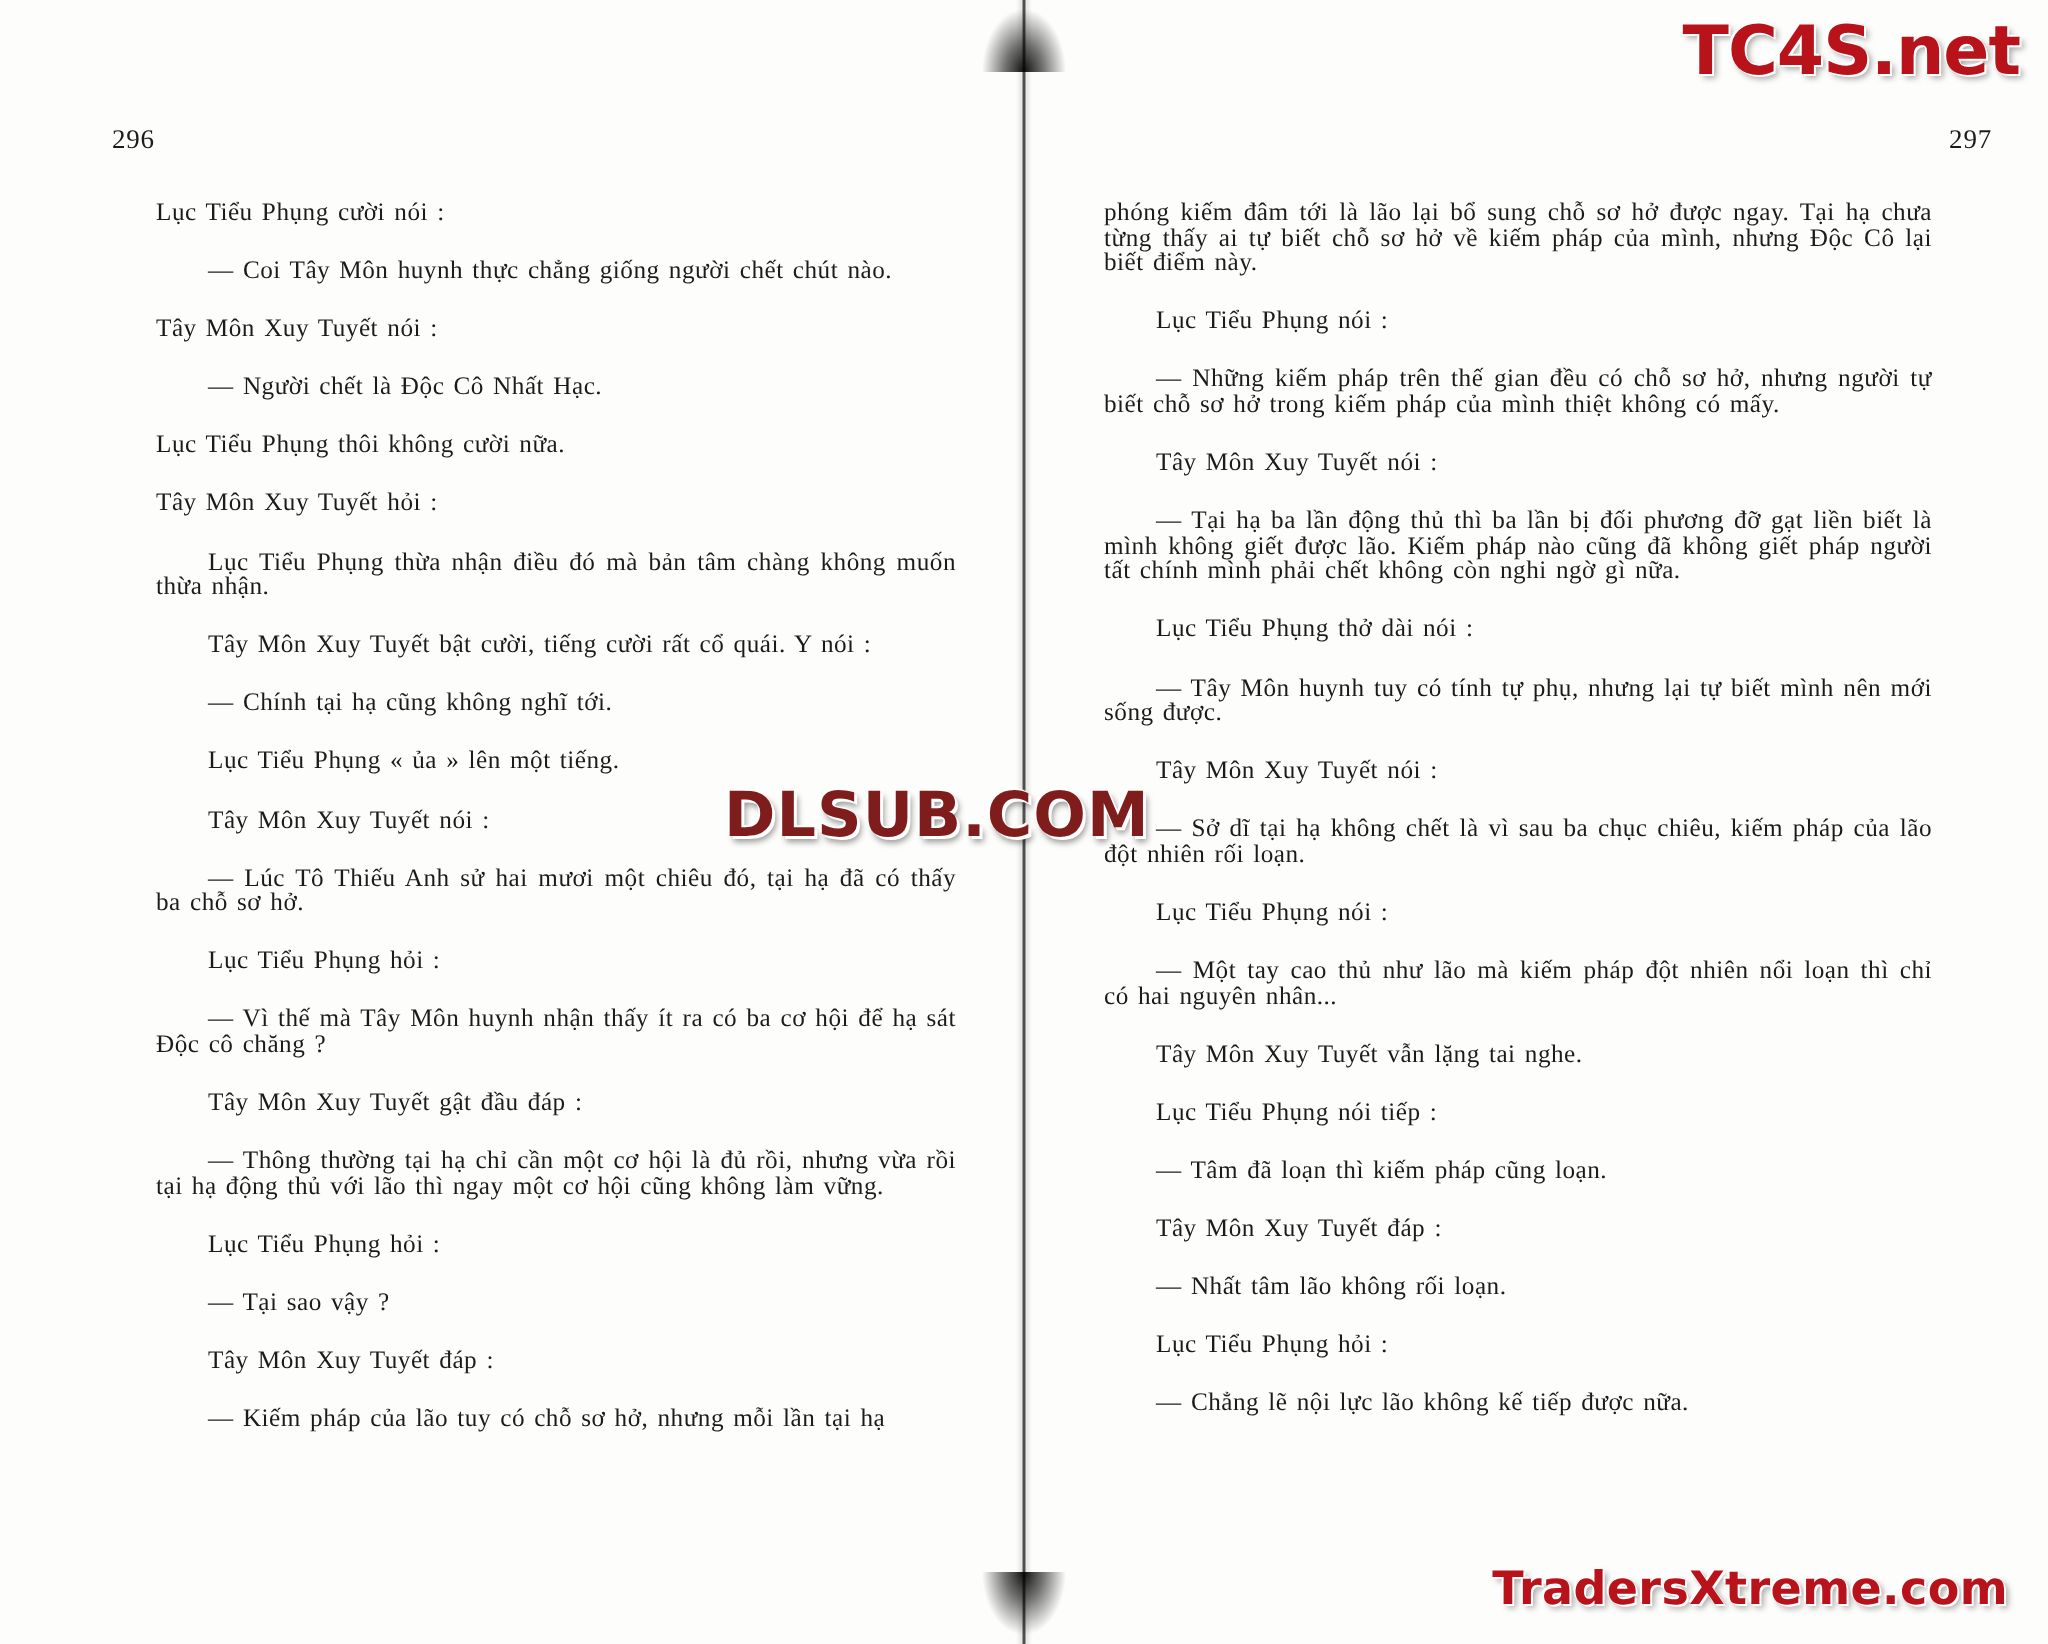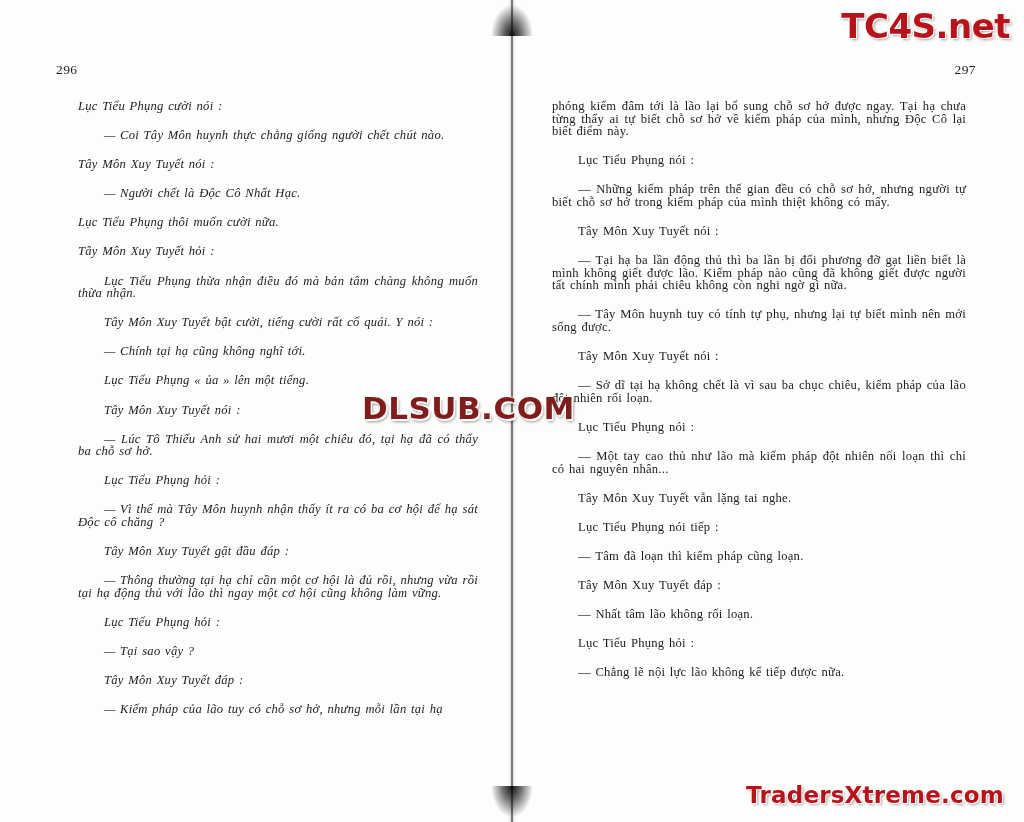--- a/index.html
+++ b/index.html
@@ -43,41 +43,42 @@
   .spine-bottom {
     bottom: 0;
     background: radial-gradient(ellipse at 50% 0%, rgba(0,0,0,0.92) 0%, rgba(0,0,0,0.55) 28%, rgba(0,0,0,0) 62%);
   }
 
   
   .page {
     position: absolute;
     top: 0;
     height: 822px;
+    padding-left: 20px;
   }
   .page-left  { left: 0;    width: 512px; }
   .page-right { left: 512px; width: 512px; }
 
   .folio {
     position: absolute;
     font-size: 13.5px;
     color: #1c1c1c;
     letter-spacing: 0.4px;
   }
   .folio-left  { left: 56px;  top: 62px; }
   .folio-right { right: 48px; top: 62px; }
 
   .col-text {
     position: absolute;
     top: 100px;
     font-size: 12.6px;
     line-height: 1.0;
     color: #1b1b1b;
   }
-  .col-left  { left: 78px;  width: 400px; font-style: italic; }
+  .col-left  { left: 78px;  width: 400px; }
   .col-right { left: 40px;  width: 414px; }
 
   .para {
     margin: 0 0 16.5px 0;
     text-align: justify;
     text-justify: inter-word;
     letter-spacing: 0.25px;
     word-spacing: 1.2px;
   }
   .para.indent   { text-indent: 26px; }
@@ -131,21 +132,21 @@
 
 <div class="page-scan">
 
   <div class="page page-left">
     <div class="folio folio-left">296</div>
     <div class="col-text col-left">
       <p class="para noindent">Lục Tiểu Phụng cười nói :</p>
       <p class="para dash">— Coi Tây Môn huynh thực chẳng giống người chết chút nào.</p>
       <p class="para noindent">Tây Môn Xuy Tuyết nói :</p>
       <p class="para dash">— Người chết là Độc Cô Nhất Hạc.</p>
-      <p class="para noindent">Lục Tiểu Phụng thôi muốn cười nữa.</p>
+      <p class="para noindent">Lục Tiểu Phụng thôi không cười nữa.</p>
       <p class="para noindent">Tây Môn Xuy Tuyết hỏi :</p>
       <p class="para indent">Lục Tiểu Phụng thừa nhận điều đó mà bản tâm chàng không muốn thừa nhận.</p>
       <p class="para indent">Tây Môn Xuy Tuyết bật cười, tiếng cười rất cổ quái. Y nói :</p>
       <p class="para dash">— Chính tại hạ cũng không nghĩ tới.</p>
       <p class="para indent">Lục Tiểu Phụng « ủa » lên một tiếng.</p>
       <p class="para indent">Tây Môn Xuy Tuyết nói :</p>
       <p class="para dash">— Lúc Tô Thiếu Anh sử hai mươi một chiêu đó, tại hạ đã có thấy ba chỗ sơ hở.</p>
       <p class="para indent">Lục Tiểu Phụng hỏi :</p>
       <p class="para dash">— Vì thế mà Tây Môn huynh nhận thấy ít ra có ba cơ hội để hạ sát Độc cô chăng ?</p>
       <p class="para indent">Tây Môn Xuy Tuyết gật đầu đáp :</p>
@@ -157,21 +158,22 @@
     </div>
   </div>
 
   <div class="page page-right">
     <div class="folio folio-right">297</div>
     <div class="col-text col-right">
       <p class="para noindent">phóng kiếm đâm tới là lão lại bổ sung chỗ sơ hở được ngay. Tại hạ chưa từng thấy ai tự biết chỗ sơ hở về kiếm pháp của mình, nhưng Độc Cô lại biết điểm này.</p>
       <p class="para indent">Lục Tiểu Phụng nói :</p>
       <p class="para dash">— Những kiếm pháp trên thế gian đều có chỗ sơ hở, nhưng người tự biết chỗ sơ hở trong kiếm pháp của mình thiệt không có mấy.</p>
       <p class="para indent">Tây Môn Xuy Tuyết nói :</p>
-      <p class="para dash">— Tại hạ ba lần động thủ thì ba lần bị đối phương đỡ gạt liền biết là mình không giết được lão. Kiếm pháp nào cũng đã không giết được người tất chính mình phải chiêu không còn nghi ngờ gì nữa.</p>
+      <p class="para dash">— Tại hạ ba lần động thủ thì ba lần bị đối phương đỡ gạt liền biết là mình không giết được lão. Kiếm pháp nào cũng đã không giết pháp người tất chính mình phải chết không còn nghi ngờ gì nữa.</p>
+      <p class="para indent">Lục Tiểu Phụng thở dài nói :</p>
       <p class="para dash">— Tây Môn huynh tuy có tính tự phụ, nhưng lại tự biết mình nên mới sống được.</p>
       <p class="para indent">Tây Môn Xuy Tuyết nói :</p>
       <p class="para dash">— Sở dĩ tại hạ không chết là vì sau ba chục chiêu, kiếm pháp của lão đột nhiên rối loạn.</p>
       <p class="para indent">Lục Tiểu Phụng nói :</p>
       <p class="para dash">— Một tay cao thủ như lão mà kiếm pháp đột nhiên nổi loạn thì chỉ có hai nguyên nhân...</p>
       <p class="para indent">Tây Môn Xuy Tuyết vẫn lặng tai nghe.</p>
       <p class="para indent">Lục Tiểu Phụng nói tiếp :</p>
       <p class="para dash">— Tâm đã loạn thì kiếm pháp cũng loạn.</p>
       <p class="para indent">Tây Môn Xuy Tuyết đáp :</p>
       <p class="para dash">— Nhất tâm lão không rối loạn.</p>

